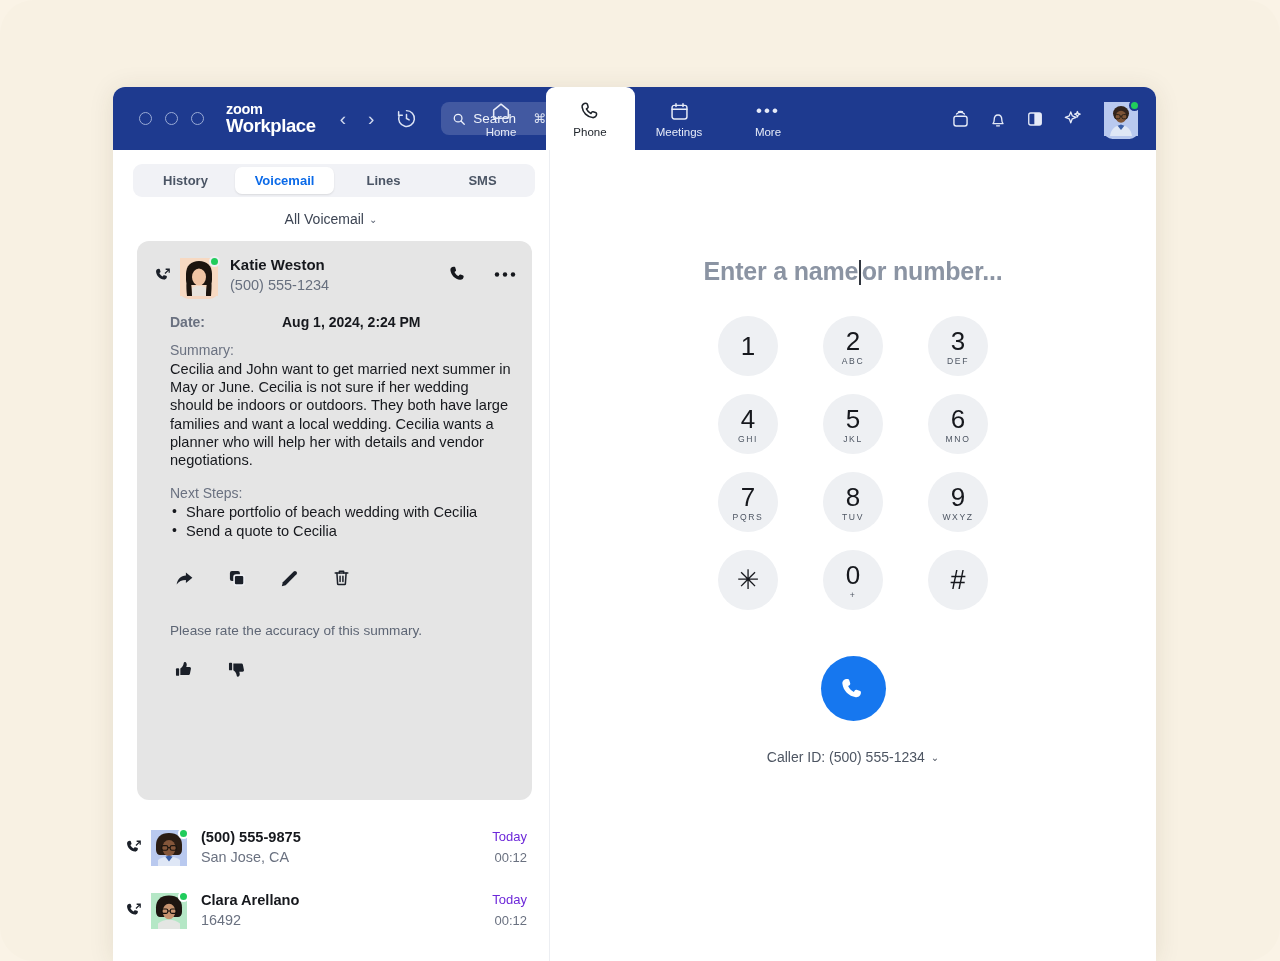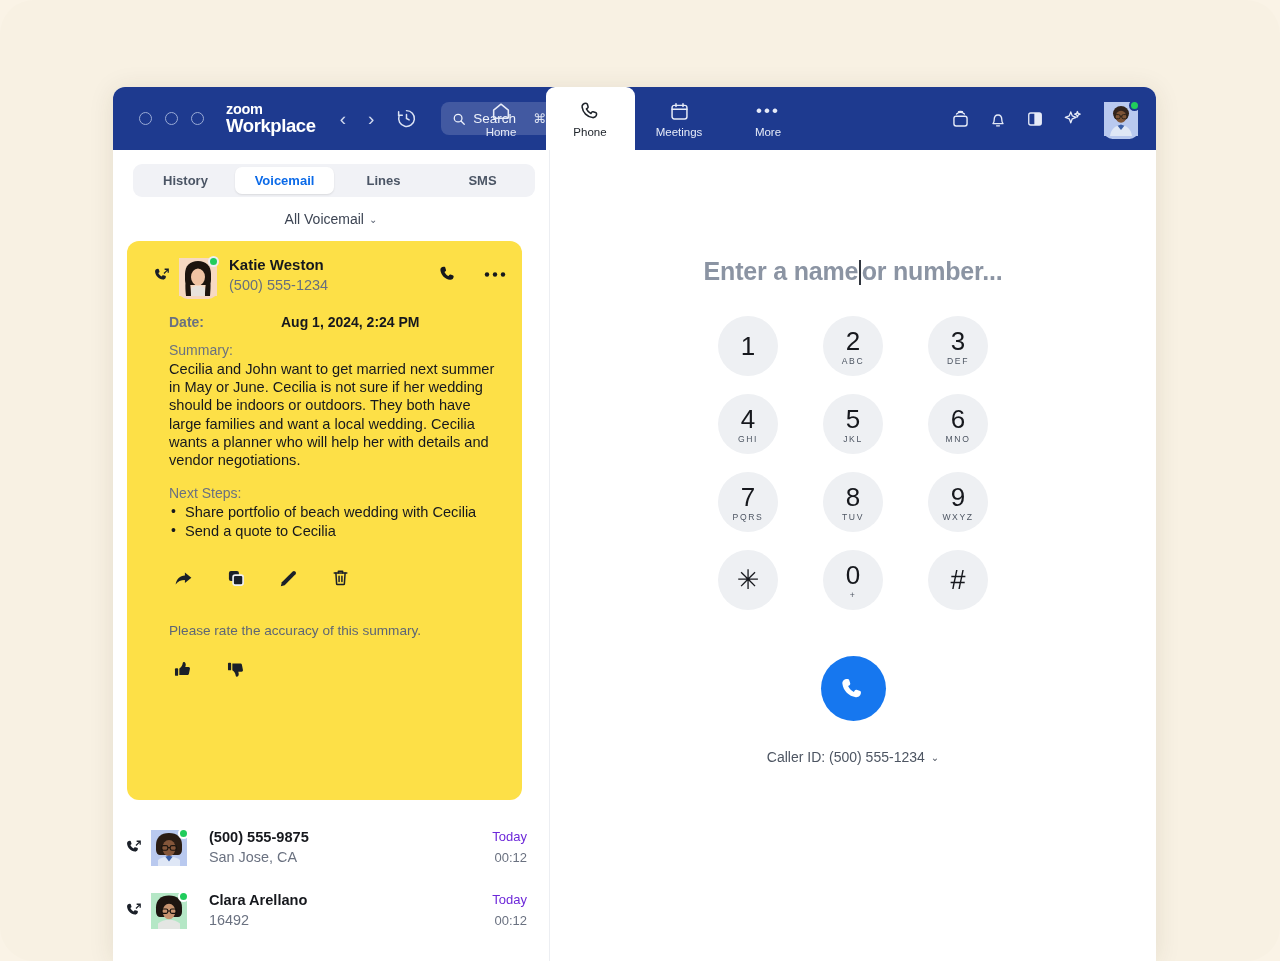--- a/index.html
+++ b/index.html
@@ -113,23 +113,23 @@
   .seg.active { background: #fff; color: #0b6ae8; box-shadow: 0 1px 2px rgba(0,0,0,.10); }
 
   #filterrow {
     height: 44px; display: flex; align-items: center; justify-content: center;
     font-size: 14px; color: #3c4453; gap: 5px; cursor: pointer;
   }
   #filterrow .caret { font-size: 10px; color:#5a6272; }
 
   
   #vm-card {
-    margin: 0 14px; width: 395px;
-    background: #fde047; border-radius: 12px;
-    padding: 14px 0 20px 14px;
+    margin: 0 24px; width: 395px;
+    background: #e5e5e5; border-radius: 12px;
+    padding: 14px 0 20px 5px;
     height: 559px; overflow: hidden;
   }
   #vm-head { display: flex; align-items: flex-start; padding: 0 16px 0 12px; }
   .callarrow { width: 22px; margin-top: 11px; color: #1b2029; }
   .vm-av-wrap { position: relative; width: 38px; height: 38px; margin: 3px 0 0 4px; }
   .vm-av { width: 38px; height: 38px; border-radius: 12px; overflow: hidden; background:#f6d6c0; position:relative;}
   .presence-sm {
     position: absolute; right: -2px; top: -2px;
     width: 11px; height: 11px; border-radius: 50%;
     background: #21cc5c; border: 2px solid #eeeff3;
@@ -170,21 +170,21 @@
     padding: 11px 22px 11px 12px; cursor: pointer;
   }
   .vm-row .callarrow2 { width: 22px; color: #1b2029; display:flex; }
   .row-av-wrap { position: relative; width: 36px; height: 36px; margin-left: 4px; }
   .row-av { width: 36px; height: 36px; border-radius: 11px; overflow: hidden; position: relative; }
   .presence-rw {
     position: absolute; right: -2px; top: -2px;
     width: 11px; height: 11px; border-radius: 50%;
     background: #21cc5c; border: 2px solid #ffffff;
   }
-  .row-text { margin-left: 22px; flex: 1; }
+  .row-text { margin-left: 14px; flex: 1; }
   .row-title { font-size: 14.6px; font-weight: 700; color: #16181d; line-height: 20px; }
   .row-sub { font-size: 14.4px; color: #6a7180; line-height: 21px; }
   .row-meta { text-align: right; }
   .row-when { font-size: 13px; color: #6d28d9; line-height: 20px; }
   .row-dur { font-size: 13px; color: #6a7180; line-height: 21px; }
 
   
   #dial-input {
     text-align: center; margin-top: 107px;
     font-size: 25px; font-weight: 700; color: #8b94a3; letter-spacing: -0.2px;

